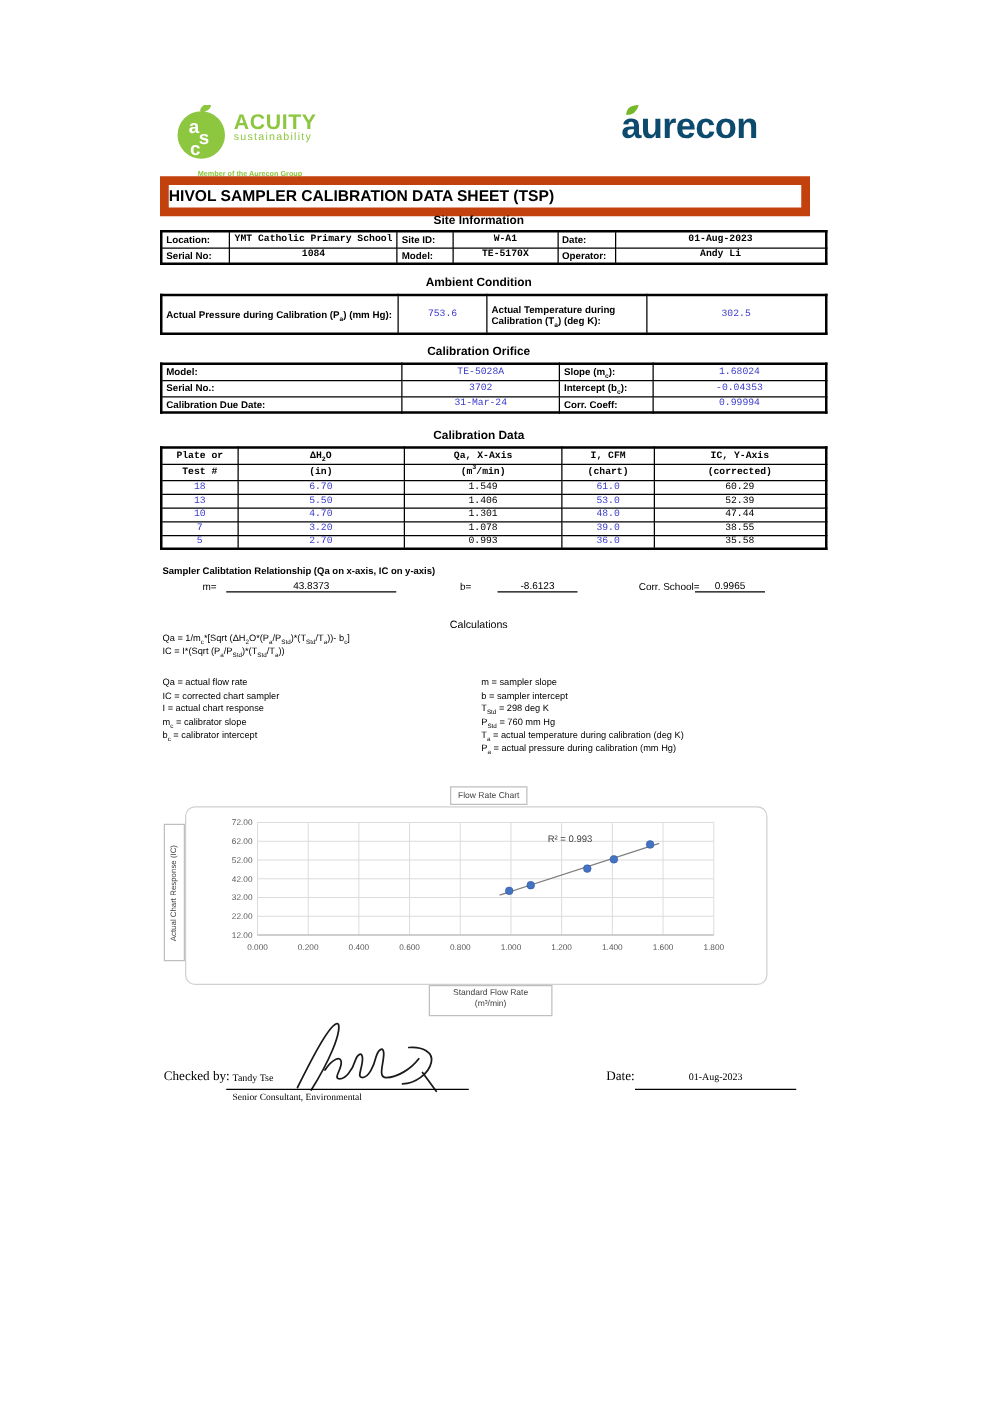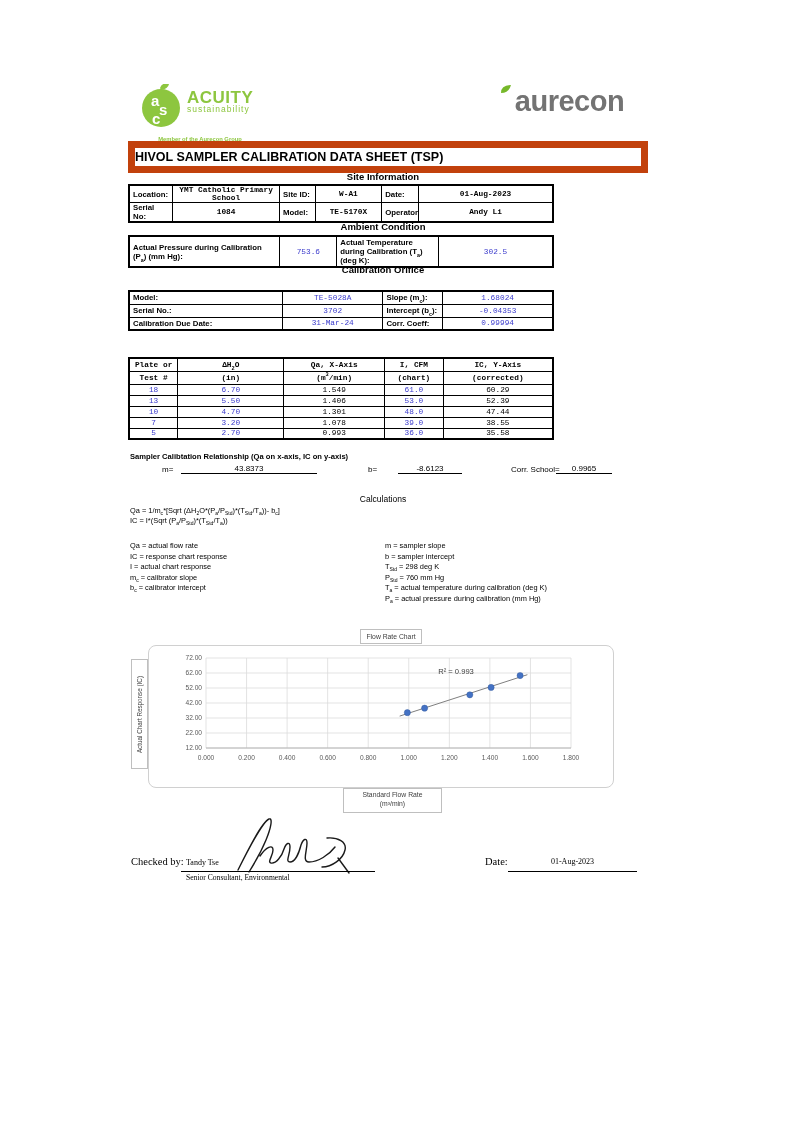--- a/index.html
+++ b/index.html
@@ -7,29 +7,29 @@
   sub,sup{font-size:68%;line-height:0;}
 
   
   .acuity{position:absolute;left:140px;top:84px;width:130px;}
   .acuity-row{display:flex;align-items:flex-start;}
   .acuity-text{margin-left:3px;margin-top:6px;}
   .acuity-name{font-size:17px;font-weight:bold;color:#8dc63f;letter-spacing:0.5px;line-height:15px;}
   .acuity-sub{font-size:8.5px;color:#8dc63f;letter-spacing:1px;line-height:9px;}
   .acuity-member{font-size:5.8px;font-weight:bold;color:#8dc63f;margin-top:4px;text-align:center;width:120px;}
   .aurecon{position:absolute;left:497px;top:86px;width:145px;}
-  .aurecon-name{font-size:29px;font-weight:bold;color:#737373;letter-spacing:-0.5px;line-height:30px;text-align:center;}
+  .aurecon-name{font-size:29px;font-weight:bold;color:#0c4a6e;letter-spacing:-0.5px;line-height:30px;}
   .aurecon-leaf{position:absolute;left:3px;top:-6px;}
 
   
   .title-box{position:absolute;left:128px;top:141px;width:506px;height:18px;border:7px solid #c2410c;text-align:left;font-weight:bold;font-size:12.5px;line-height:18px;}
 
   .sec-head{position:absolute;left:128px;width:510px;text-align:center;font-weight:bold;font-size:9.5px;}
 
-  table.sheet{position:absolute;left:128px;border-collapse:collapse;width:426px;table-layout:fixed;border:2px solid #000;}
+  table.sheet{position:absolute;left:128px;border-collapse:collapse;width:534px;table-layout:fixed;border:2px solid #000;}
   table.sheet td{border:1px solid #000;font-size:7.8px;padding:0 3px;overflow:hidden;}
   td.lbl{font-weight:bold;text-align:left;}
   td.ctr{text-align:center;font-family:Liberation Mono, monospace;}
   td.bold{font-weight:bold;}
   .blue{color:#3b3bcc;}
 
   
   .rel-title{position:absolute;left:130px;top:452px;font-size:7.6px;font-weight:bold;}
   .rel-item{position:absolute;font-size:8px;}
   .u-line{display:inline-block;border-bottom:1px solid #000;text-align:center;font-size:8px;}
@@ -133,21 +133,21 @@
     <tbody>
         <tr style="height:31px;">
       <td class="lbl">Actual Pressure during Calibration (P<sub>a</sub>) (mm Hg):</td>
       <td class="ctr blue">753.6</td>
       <td class="lbl">Actual Temperature during Calibration (T<sub>a</sub>) (deg K):</td>
       <td class="ctr blue">302.5</td>
     </tr>
   </tbody>
     </table>
 
-  <div class="sec-head" style="top:264px;">Calibration Orifice</div>
+  <div class="sec-head" style="top:276px;">Calibration Orifice</div>
   <table class="sheet" style="top:290px;">
     <colgroup>
         <col style="width:36.2%">
         <col style="width:23.7%">
         <col style="width:14.1%">
         <col style="width:26%">
       </colgroup>
     <tbody>
         <tr style="height:13px;">
       <td class="lbl">Model:</td>
@@ -163,20 +163,21 @@
     </tr>
     <tr style="height:13px;">
       <td class="lbl">Calibration Due Date:</td>
       <td class="ctr blue">31-Mar-24</td>
       <td class="lbl">Corr. Coeff:</td>
       <td class="ctr blue">0.99994</td>
     </tr>
   </tbody>
     </table>
 
+  <div class="sec-head" style="top:343px;">Calibration Data</div>
   <table class="sheet" style="top:357px;">
     <colgroup>
         <col style="width:11.5%">
         <col style="width:25%">
         <col style="width:23.8%">
         <col style="width:13.8%">
         <col style="width:25.9%">
       </colgroup>
     <tbody>
         <tr style="height:13px;">
@@ -238,21 +239,21 @@
   <span class="u-line" style="position:absolute;left:398px;top:464px;width:64px;">-8.6123</span>
   <div class="rel-item" style="left:511px;top:465px;">Corr. School=</div>
   <span class="u-line" style="position:absolute;left:556px;top:464px;width:56px;">0.9965</span>
 
   <div class="calc-head">Calculations</div>
   <div class="formula" style="top:506px;">Qa = 1/m<sub>c</sub>*[Sqrt (ΔH<sub>2</sub>O*(P<sub>a</sub>/P<sub>Std</sub>)*(T<sub>Std</sub>/T<sub>a</sub>))- b<sub>c</sub>]</div>
   <div class="formula" style="top:516px;">IC = I*(Sqrt (P<sub>a</sub>/P<sub>Std</sub>)*(T<sub>Std</sub>/T<sub>a</sub>))</div>
 
   <div class="def-col" style="left:130px;">
     <div>Qa = actual flow rate</div>
-    <div>IC = response chart response</div>
+    <div>IC = corrected chart sampler</div>
     <div>I = actual chart response</div>
     <div>m<sub>c</sub>  = calibrator slope</div>
     <div>b<sub>c</sub>  = calibrator intercept</div>
   </div>
   <div class="def-col" style="left:385px;">
     <div>m = sampler slope</div>
     <div>b  = sampler intercept</div>
     <div>T<sub>Std</sub> = 298 deg K</div>
     <div>P<sub>Std</sub> = 760 mm Hg</div>
     <div>T<sub>a</sub> = actual temperature during calibration (deg K)</div>

